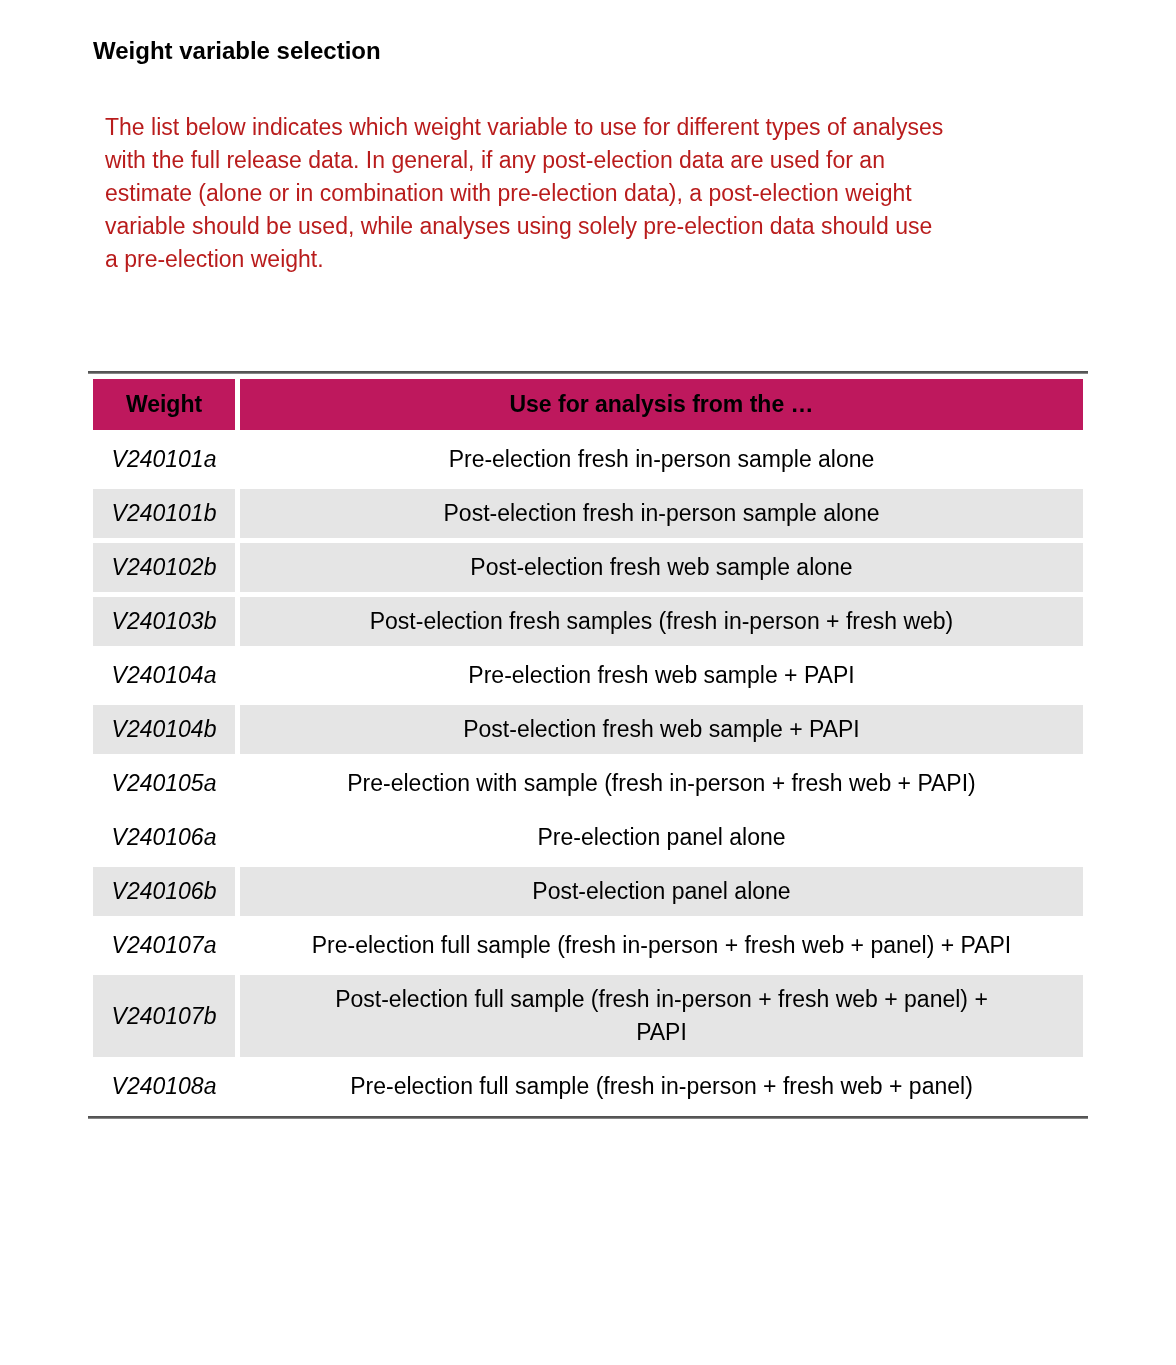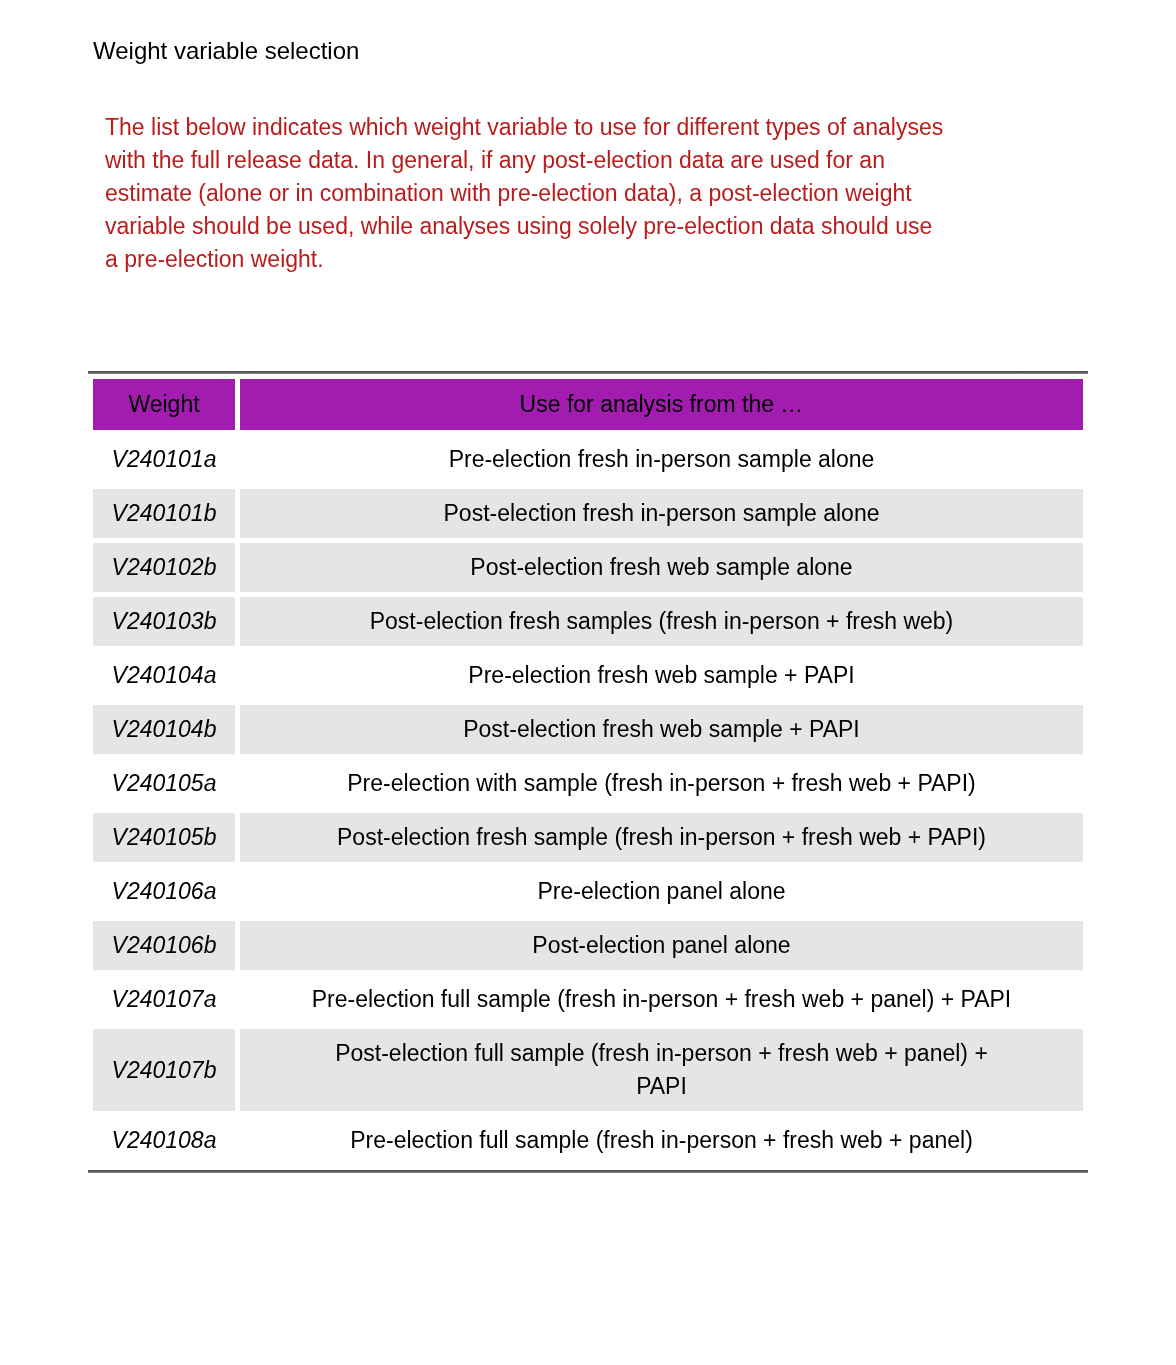--- a/index.html
+++ b/index.html
@@ -14,21 +14,21 @@
   .page {
     width: 1176px;
     height: 1365px;
     padding: 36px 93px 0 93px;
     overflow: hidden;
   }
   h1.doc-heading {
     margin: 0;
     font-size: 24px;
     line-height: 29px;
-    font-weight: normal;
+    font-weight: bold;
     color: #000000;
   }
   p.intro {
     margin: 46px 0 0 12px;
     font-size: 23px;
     line-height: 33px;
     white-space: pre-line;
     color: #b91c1c;
   }
   .table-wrap {
@@ -40,22 +40,22 @@
   }
   table.weights {
     width: 100%;
     border-collapse: separate;
     border-spacing: 5px;
     font-size: 23px;
     line-height: 33px;
   }
   table.weights col.col-weight { width: 142px; }
   table.weights th {
-    background: #a21caf;
-    font-weight: normal;
+    background: #be185d;
+    font-weight: bold;
     text-align: center;
     padding: 9px 7px;
     vertical-align: middle;
     margin-left: 20px;
   }
   table.weights td {
     padding: 8px 7px;
     vertical-align: middle;
     background: #ffffff;
   }
@@ -119,24 +119,20 @@
           <td class="use-cell">Pre-election fresh web sample + PAPI</td>
         </tr>
         <tr class="striped">
           <td class="weight-cell">V240104b</td>
           <td class="use-cell">Post-election fresh web sample + PAPI</td>
         </tr>
         <tr>
           <td class="weight-cell">V240105a</td>
           <td class="use-cell">Pre-election with sample (fresh in-person + fresh web + PAPI)</td>
         </tr>
-        <tr class="striped">
-          <td class="weight-cell">V240105b</td>
-          <td class="use-cell">Post-election fresh sample (fresh in-person + fresh web + PAPI)</td>
-        </tr>
         <tr>
           <td class="weight-cell">V240106a</td>
           <td class="use-cell">Pre-election panel alone</td>
         </tr>
         <tr class="striped">
           <td class="weight-cell">V240106b</td>
           <td class="use-cell">Post-election panel alone</td>
         </tr>
         <tr>
           <td class="weight-cell">V240107a</td>

